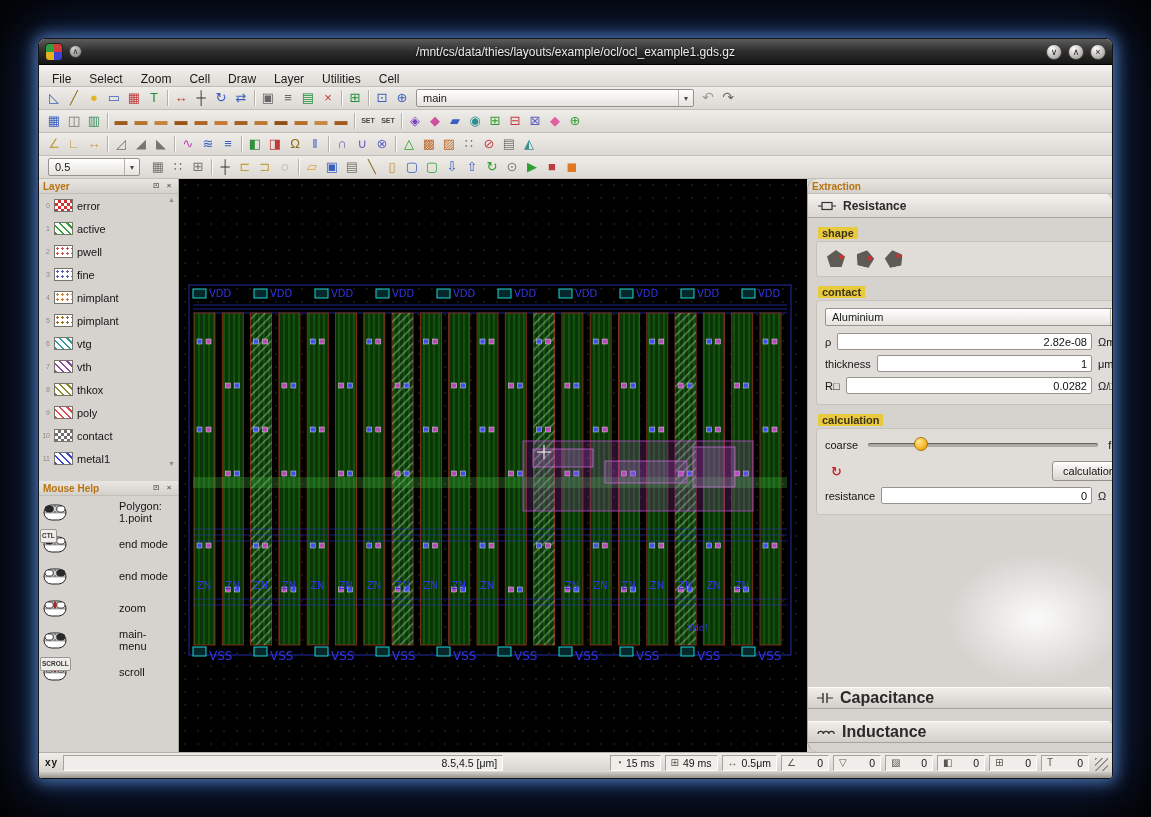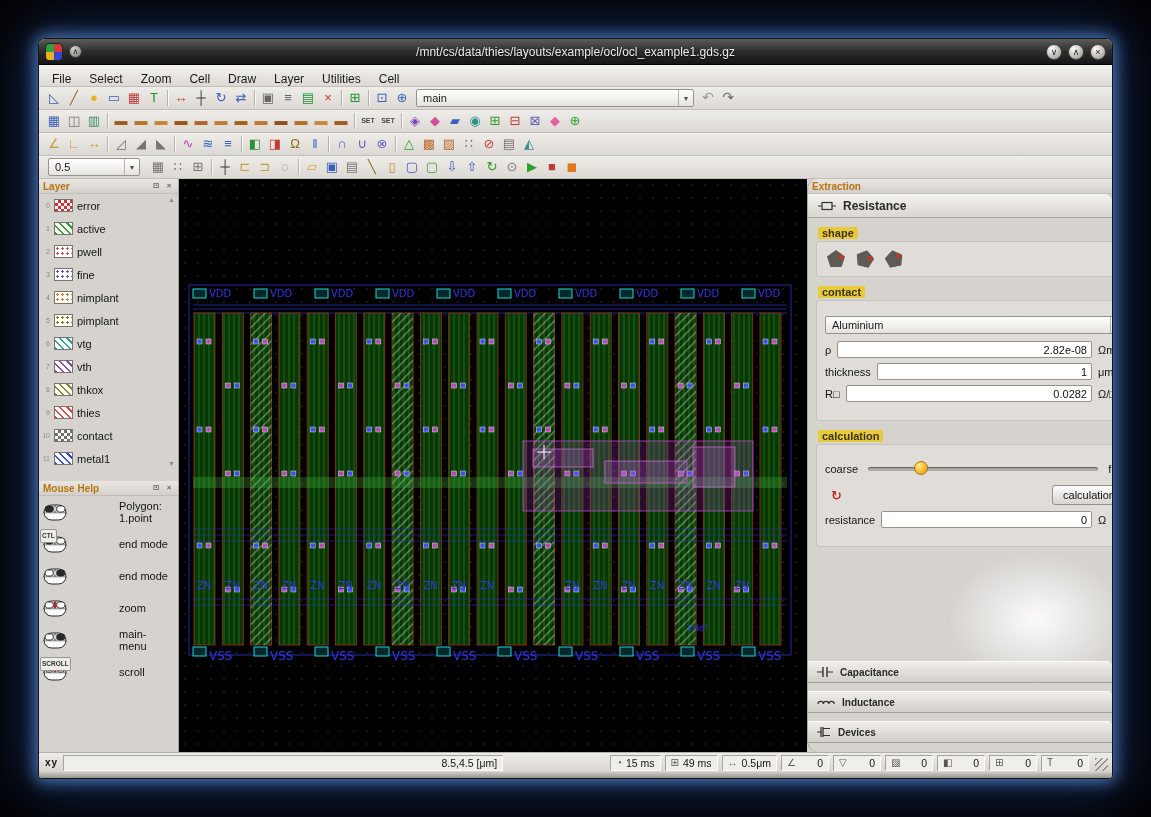--- a/index.html
+++ b/index.html
@@ -59,36 +59,36 @@
   .mod:empty{display:none;}
   .mouse-svg{flex:0 0 auto;}
   .m-left,.m-right,.m-wheel{fill:#fff;}
   .btn-left .m-left{fill:#2a2a2a;}
   .btn-right .m-right{fill:#2a2a2a;}
   .btn-wheel .m-wheel{fill:#c23030;stroke:#6d1414;}
 
   
   .res-tab{height:24px;display:flex;align-items:center;gap:7px;padding:0 10px;font-size:12px;font-weight:bold;color:#2a2a2a;background:linear-gradient(#f4f2ef,#dad6d1);border-bottom:1px solid #aaa6a0;clip-path:polygon(0 0,calc(100% - 22px) 0,100% 100%,0 100%);margin-right:14px;}
   .xlabel{display:inline-block;background:#e8ca3e;padding:0 4px;font-size:11px;font-weight:bold;color:#3c3317;margin:9px 0 2px 10px;border-radius:1px;}
-  .xbox{background:#e0ddd9;border:1px solid #c6c2bc;border-radius:3px;margin:0 8px;padding:13px 4px;}
+  .xbox{background:#e0ddd9;border:1px solid #c6c2bc;border-radius:3px;margin:0 8px;padding:5px 4px;}
   .shape-box{display:flex;gap:11px;padding:8px 10px 9px;}
   .pent{width:18px;height:17px;background:#5e5a55;clip-path:polygon(50% 0,100% 38%,81% 100%,19% 100%,0 38%);position:relative;}
   .pent::after{content:"";position:absolute;width:4px;height:4px;background:#d03030;right:2px;top:5px;}
   .pent.r2{transform:rotate(14deg);} .pent.r3{transform:rotate(-12deg);}
   .combo.material{margin:2px 4px 7px;}
   .field-row{display:flex;align-items:center;margin:5px 4px;gap:6px;font-size:11px;color:#141414;}
   .field-input{flex:1;height:17px;border:1px solid #97938c;border-radius:2px;background:#fff;font-size:11px;text-align:right;padding:0 4px;font-family:inherit;color:#111;min-width:0;}
   .unit{width:28px;font-size:11px;flex:0 0 auto;}
   .slider-groove{flex:1;height:4px;background:#aeaaa4;border-radius:2px;box-shadow:inset 0 1px 1px rgba(0,0,0,.45);position:relative;margin:0 4px;}
   .slider-handle{position:absolute;top:-6px;left:20%;width:14px;height:14px;border-radius:50%;background:radial-gradient(circle at 35% 30%,#ffe98a,#f2a81a 75%);border:1px solid #a87408;}
   .btn-row{display:flex;align-items:center;margin:10px 4px 6px;}
   .update-icon{font-size:13px;color:#c22a2a;font-weight:bold;margin-left:6px;}
   .sbutton{height:20px;padding:0 10px;font-size:11px;background:linear-gradient(#fdfdfc,#d8d4cf);border:1px solid #95918a;border-radius:3px;margin-left:auto;color:#141414;font-family:inherit;}
   .sections{position:absolute;left:0;right:0;bottom:1px;}
-  .section-bar{height:22px;display:flex;align-items:center;gap:7px;padding:0 9px;font-size:10px;font-weight:bold;color:#2a2a2a;background:linear-gradient(#f1eeea,#d2cec9);border-top:1px solid #fdfcfa;border-bottom:1px solid #a5a19b;clip-path:polygon(0 0,calc(100% - 20px) 0,100% 100%,0 100%);margin:4px 14px 8px 0;}
+  .section-bar{height:22px;display:flex;align-items:center;gap:7px;padding:0 9px;font-size:16px;font-weight:bold;color:#2a2a2a;background:linear-gradient(#f1eeea,#d2cec9);border-top:1px solid #fdfcfa;border-bottom:1px solid #a5a19b;clip-path:polygon(0 0,calc(100% - 20px) 0,100% 100%,0 100%);margin:12px 14px 8px 0;}
   .sec-svg{display:none;}
   .ic-capacitor .sec-svg.capacitor{display:inline;}
   .ic-inductor .sec-svg.inductor{display:inline;}
   .ic-device .sec-svg.device{display:inline;}
   .vscroll{position:absolute;right:2px;top:17px;bottom:90px;width:13px;background:#c7c3be;border:1px solid #a5a19b;border-radius:2px;}
   .vthumb{position:absolute;left:1px;right:1px;top:28px;height:245px;background:linear-gradient(90deg,#f3f1ee,#dbd7d2);border:1px solid #a5a19b;border-radius:2px;}
   .blur-artifact{position:absolute;right:14px;top:372px;width:185px;height:135px;background:radial-gradient(ellipse at center,rgba(255,255,255,.92),rgba(255,255,255,0) 68%);filter:blur(5px);pointer-events:none;}
 
   
   .statusbar{position:absolute;left:0;top:713px;right:0;height:20px;background:linear-gradient(#efede9,#d8d4cf);border-top:1px solid #b4b0aa;display:flex;align-items:center;padding:1px 4px;gap:4px;font-size:10.5px;color:#141414;}
@@ -328,21 +328,21 @@
                 <span class="lname">vth</span>
               </div>
               <div class="lrow">
                 <span class="lidx">8</span>
                 <span class="lswatch pat-diag" style="--c: #8a8a2a;"></span>
                 <span class="lname">thkox</span>
               </div>
               <div class="lrow">
                 <span class="lidx">9</span>
                 <span class="lswatch pat-diag" style="--c: #e04848;"></span>
-                <span class="lname">thies</span>
+                <span class="lname">poly</span>
               </div>
               <div class="lrow">
                 <span class="lidx">10</span>
                 <span class="lswatch pat-checker" style="--c: #707070;"></span>
                 <span class="lname">contact</span>
               </div>
               <div class="lrow">
                 <span class="lidx">11</span>
                 <span class="lswatch pat-diag" style="--c: #3a48d8;"></span>
                 <span class="lname">metal1</span>
@@ -765,31 +765,20 @@
               <span class="sec-label">Capacitance</span>
             </div>
             <div class="section-bar ic-inductor">
 
               <svg class="sec-svg inductor" width="18" height="12" viewBox="0 0 18 12">
                 <path d="M1 8 a2.7 2.7 0 0 1 5.4 0 a2.7 2.7 0 0 1 5.4 0 a2.7 2.7 0 0 1 5.4 0" fill="none" stroke="#333" stroke-width="1.2"></path>
               </svg>
 
               <span class="sec-label">Inductance</span>
             </div>
-            <div class="section-bar ic-device">
-
-              <svg class="sec-svg device" width="14" height="12" viewBox="0 0 14 12">
-                <line x1="0" y1="6" x2="4" y2="6" stroke="#333" stroke-width="1.2"></line>
-                <line x1="4" y1="1" x2="4" y2="11" stroke="#333" stroke-width="1.3"></line>
-                <line x1="6" y1="1" x2="6" y2="11" stroke="#333" stroke-width="1.3"></line>
-                <line x1="6" y1="2.5" x2="13" y2="2.5" stroke="#333" stroke-width="1.1"></line>
-                <line x1="6" y1="9.5" x2="13" y2="9.5" stroke="#333" stroke-width="1.1"></line>
-              </svg>
-              <span class="sec-label">Devices</span>
-            </div>
           </div>
       </div>
     </div>
 
     <div class="statusbar">
       <span class="xy">
         <span>x</span>
           <span>y</span>
       </span>
       <span class="sfield coordfield">

